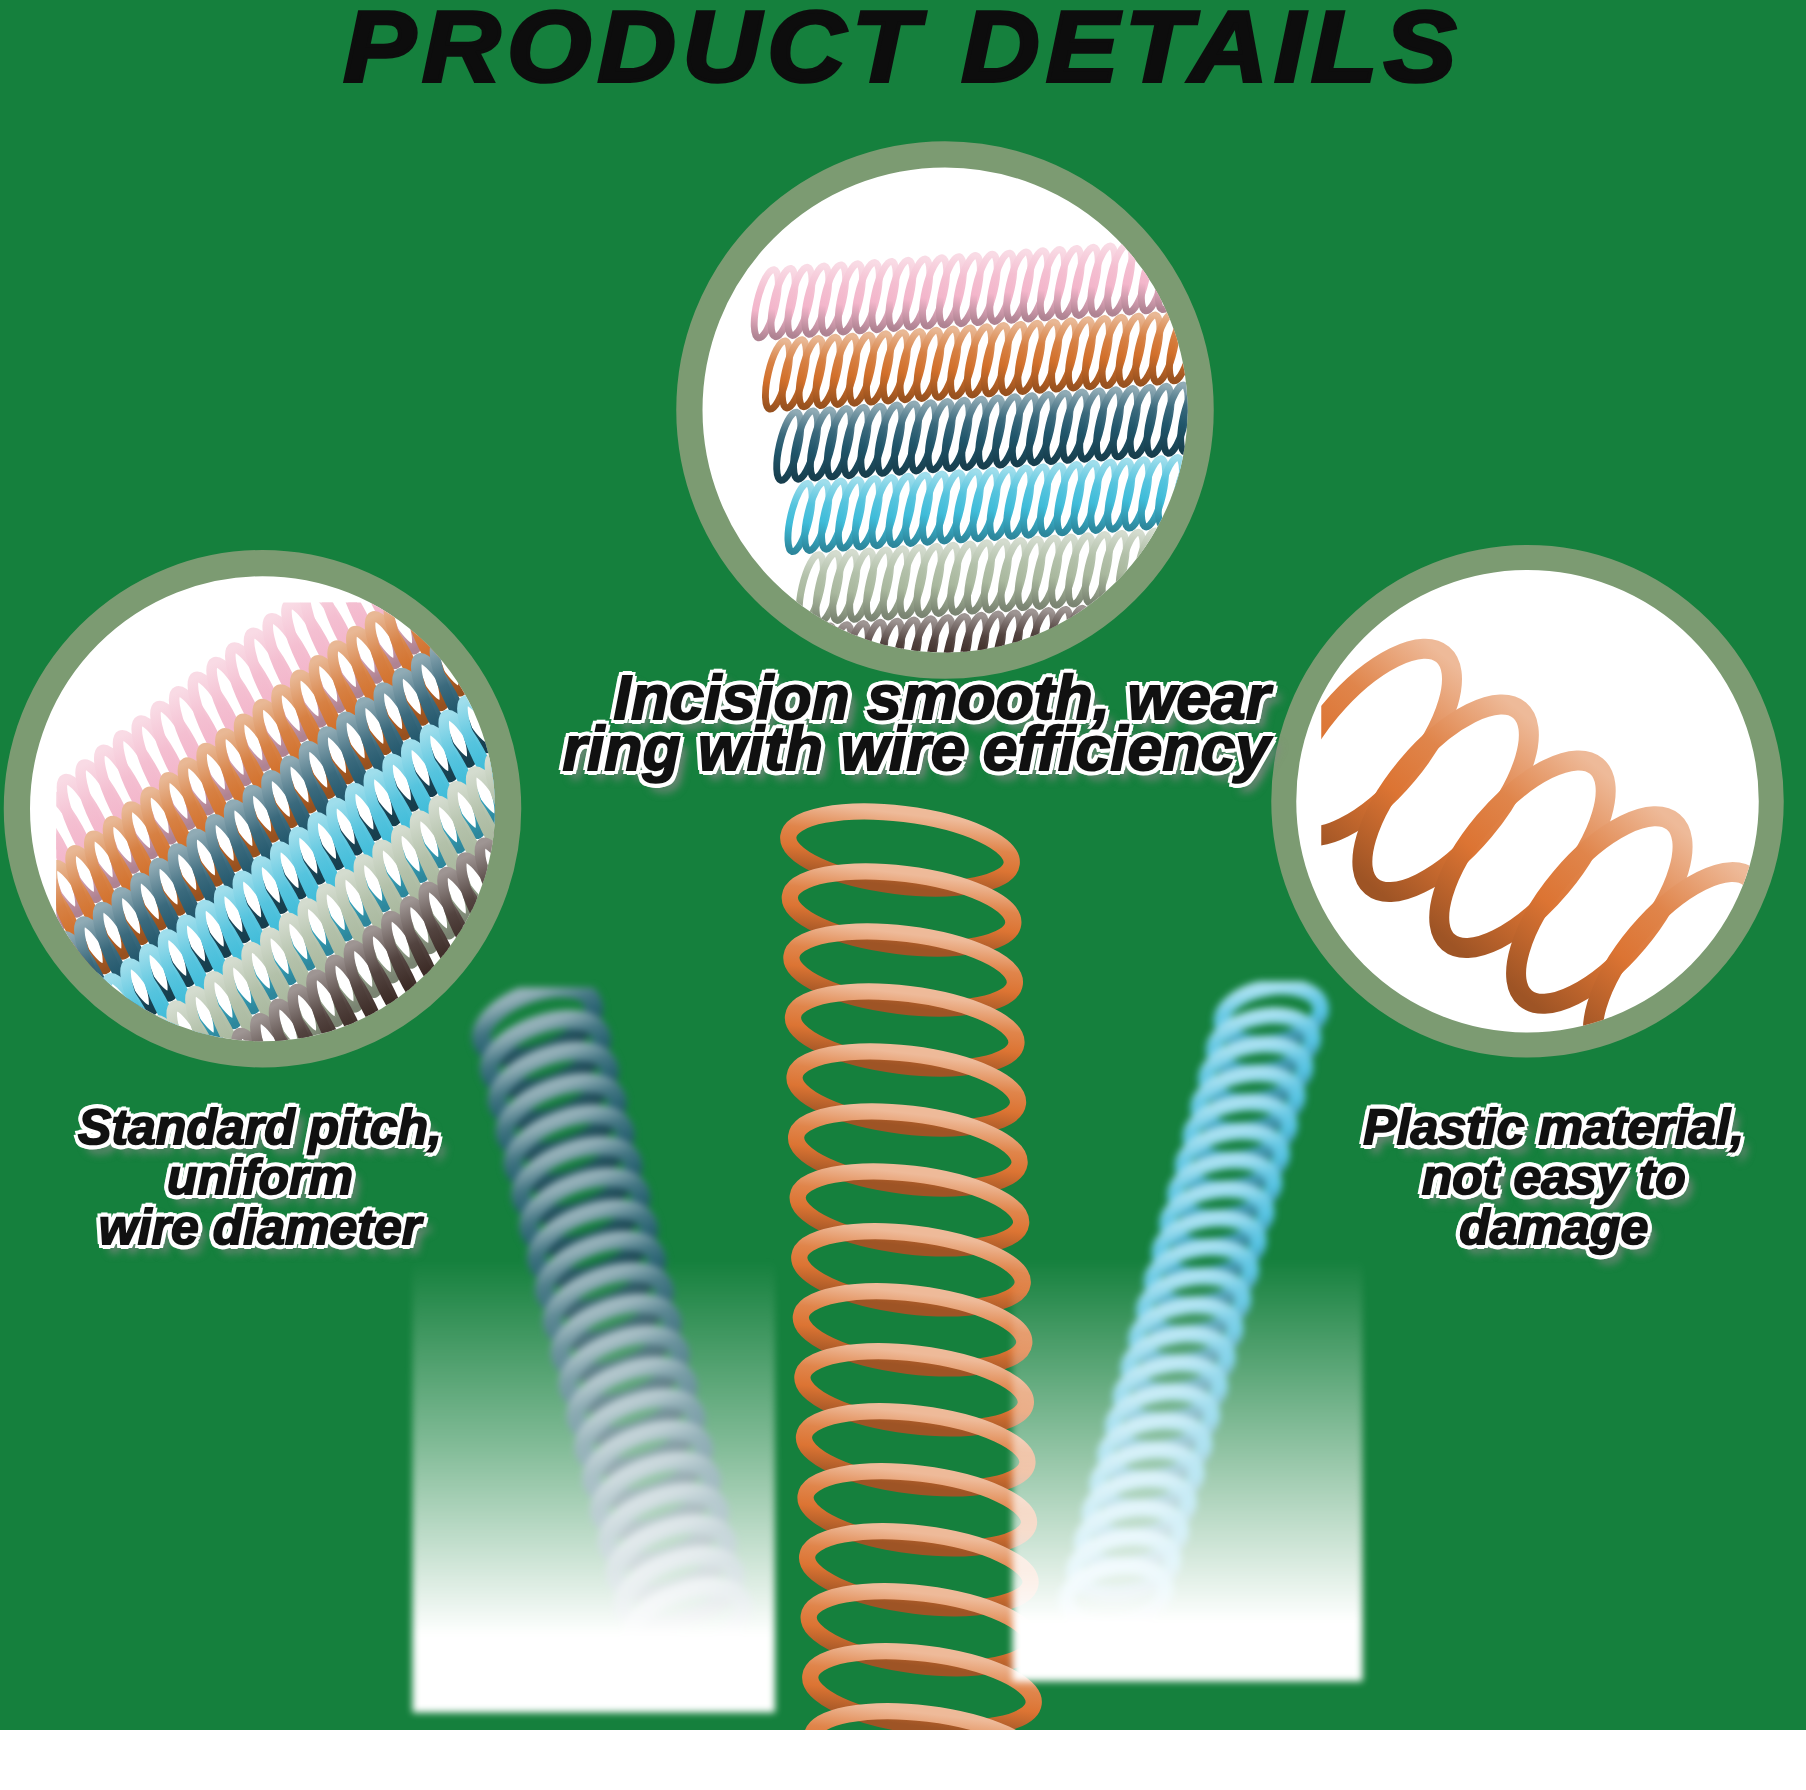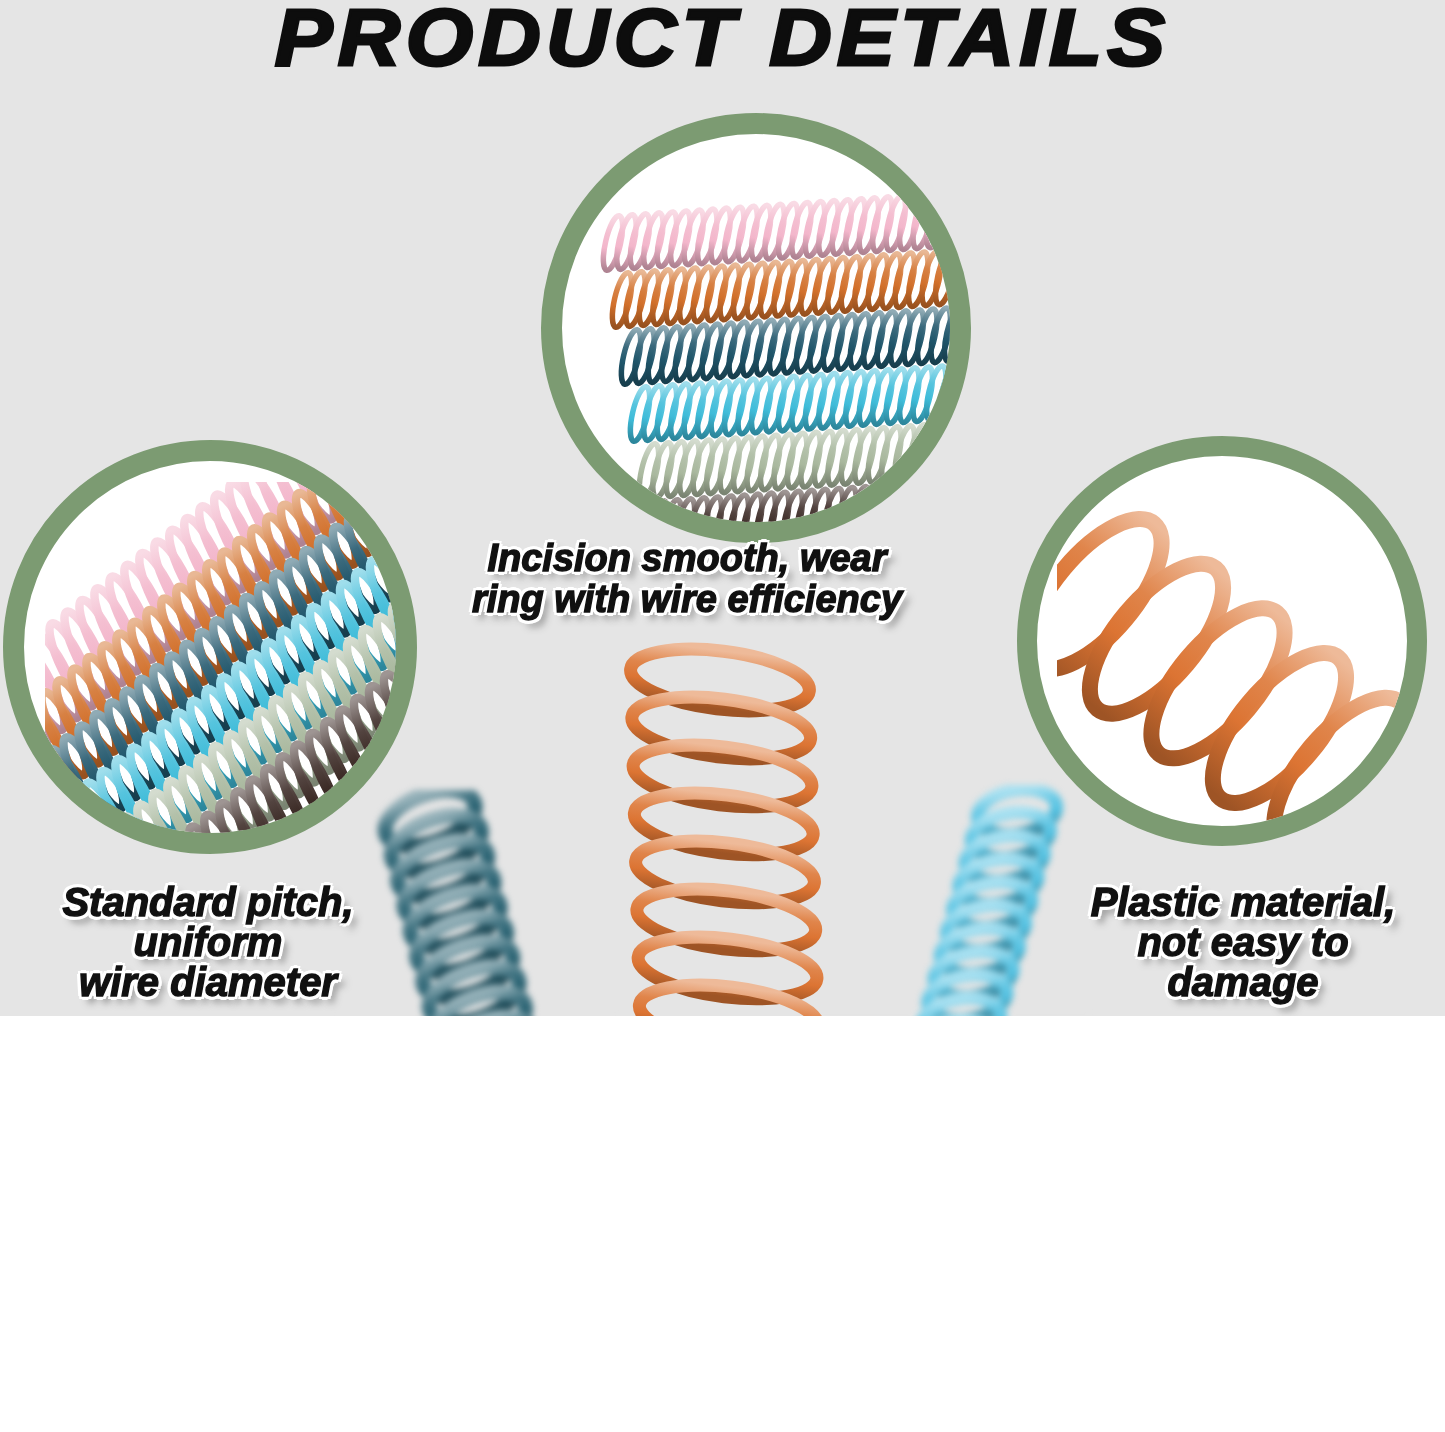--- a/index.html
+++ b/index.html
@@ -1,20 +1,20 @@
 <!DOCTYPE html>
 <html><head>
 <meta charset="utf-8">
 <style>
   html,body{margin:0;padding:0;background:#fff;}
   .page{
     position:relative;
-    width:1445px;height:1016px;
+    width:1445px;height:1384px;
     overflow:hidden;
-    background:#e5e5e5;
+    background:#15803d;
     font-family:"Liberation Sans", sans-serif;
   }
   .title{
     position:absolute;
     left:0;top:-8px;width:100%;
     margin:0;
     text-align:center;
     font-size:80px;
     font-weight:bold;
     font-style:italic;
@@ -46,21 +46,21 @@
     font-weight:bold;
     font-style:italic;
     color:#111;
     -webkit-text-stroke:1.4px #111;
     text-shadow:
       -3px -3px 0 #fff, 3px -3px 0 #fff, -3px 3px 0 #fff, 3px 3px 0 #fff,
       -4px 0 0 #fff, 4px 0 0 #fff, 0 -4px 0 #fff, 0 4px 0 #fff,
       6px 7px 7px rgba(135,135,135,.9);
   }
   .caption span{display:block;}
-  .caption-top{left:387px;top:538px;width:600px;font-size:38px;line-height:41px;}
+  .caption-top{left:416px;top:538px;width:600px;font-size:50px;line-height:41px;text-align:right;}
   .caption-left{left:-2px;top:882px;width:420px;font-size:40px;line-height:40px;}
   .caption-right{left:1033px;top:882px;width:420px;font-size:40px;line-height:40px;}
   .bigcoil{position:absolute;display:block;}
   .coil-teal{left:330px;top:790px;filter:blur(3px);}
   .coil-orange{left:595px;top:635px;}
   .coil-sky{left:810px;top:785px;filter:blur(3px);}
 </style>
 </head>
 <body>
 

